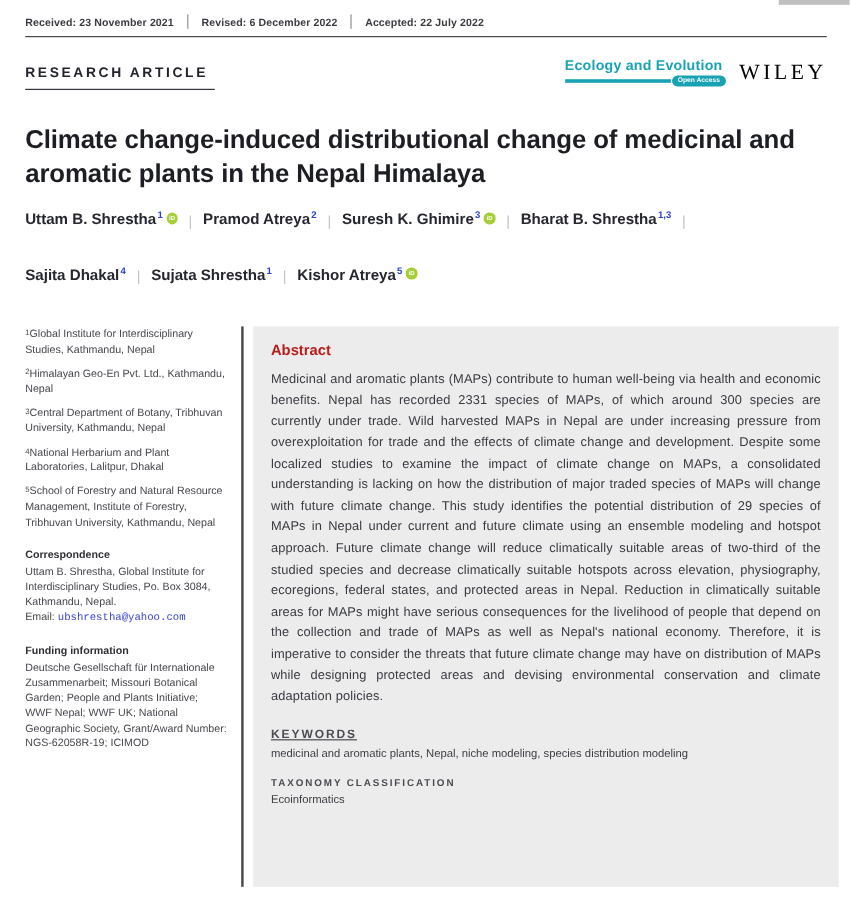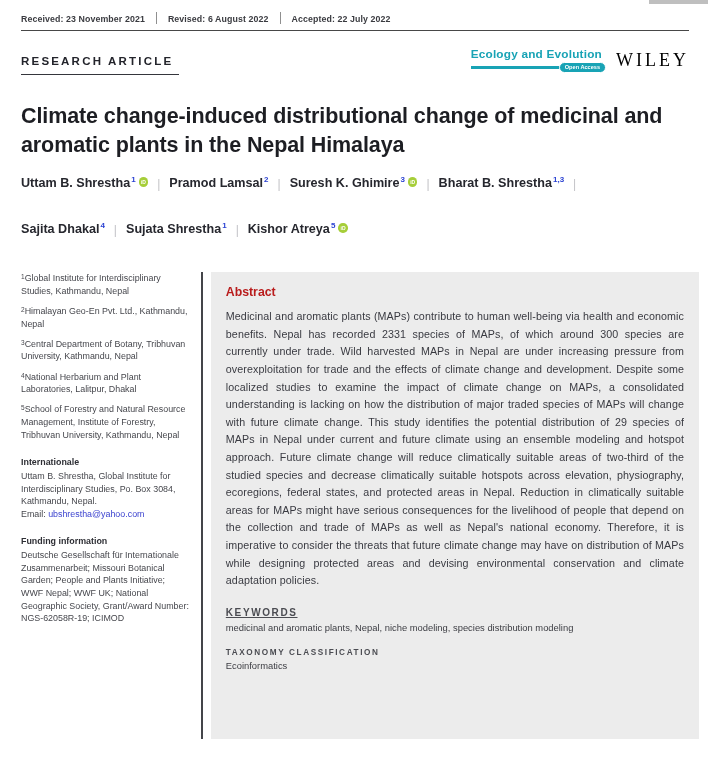--- a/index.html
+++ b/index.html
@@ -39,38 +39,38 @@
   .author-sep { color:#c3c3c7; font-size:12px; font-weight:400; margin:0 9px; position:relative; top:1px; }
   .flex-break { flex-basis:100%; height:0; }
 
   
   .main { display:flex; margin-top:36px; min-height:467px; width:678px; }
   .left-col { width:180px; padding-right:12px; font-size:8.9px; color:#46474d; line-height:1.42; }
   .col-divider { width:1.8px; background:#44454a; }
   .aff { margin-bottom:7.5px; }
   .aff-sup { font-size:6.5px; position:relative; top:-2px; }
   .side-heading { font-weight:700; color:#2e2f35; margin-top:15px; margin-bottom:1px; }
-  .email-link { color:#3c43cf; text-decoration:none; }
+  .email-link { color:#3c43cf; text-decoration:none;font-family:Liberation Mono, monospace; }
   .abstract-box { flex:1; margin-left:8px; background:#ececec; padding:13px 15px 12px 15px; }
   .abstract-heading { font-size:12.3px; font-weight:700; color:#b91c1c; margin-bottom:9px; }
   .abstract-body { font-size:10.7px; color:#393a41; line-height:1.645; text-align:justify; letter-spacing:.1px; }
   .kw-heading { margin-top:17px; font-size:10px; font-weight:700; letter-spacing:1.6px; color:#4b4c52;text-decoration:underline; }
   .kw-text { margin-top:4px; font-size:9.4px; color:#3c3d43; }
   .tax-heading { margin-top:15px; font-size:8.2px; font-weight:700; letter-spacing:1.6px; color:#4b4c52; }
   .tax-text { margin-top:3px; font-size:9.4px; color:#3c3d43; }
 </style>
 </head>
 <body>
 
 <div class="page">
   <div class="edge-artifact"></div>
 
   <div class="meta-row">
     <span class="meta-item sep">Received: 23 November 2021</span>
-    <span class="meta-item sep">Revised: 6 August 2022</span>
+    <span class="meta-item sep">Revised: 6 December 2022</span>
     <span class="meta-item">Accepted: 22 July 2022</span>
   </div>
 
 
   <div class="header-row">
     <span class="article-type">RESEARCH ARTICLE</span>
     <span class="journal-block">
       <span class="journal-logo">
         <span class="journal-name">Ecology and Evolution</span>
         <span class="journal-rule-row">
@@ -85,21 +85,21 @@
   <h1 class="paper-title">Climate change-induced distributional change of medicinal and aromatic plants in the Nepal Himalaya</h1>
 
   <div class="authors">
     <span class="author">
         <span class="author-name">Uttam B. Shrestha</span>
         <span class="author-sup">1</span>
         <span class="orcid-badge">iD</span>
       </span>
     <span class="author-sep">|</span>
     <span class="author">
-        <span class="author-name">Pramod Lamsal</span>
+        <span class="author-name">Pramod Atreya</span>
         <span class="author-sup">2</span>
       </span>
     <span class="author-sep">|</span>
     <span class="author">
         <span class="author-name">Suresh K. Ghimire</span>
         <span class="author-sup">3</span>
         <span class="orcid-badge">iD</span>
       </span>
     <span class="author-sep">|</span>
     <span class="author">
@@ -126,21 +126,21 @@
   </div>
 
   <div class="main">
     <div class="left-col">
       <div class="aff"><span class="aff-sup">1</span><span>Global Institute for Interdisciplinary Studies, Kathmandu, Nepal</span></div>
       <div class="aff"><span class="aff-sup">2</span><span>Himalayan Geo-En Pvt. Ltd., Kathmandu, Nepal</span></div>
       <div class="aff"><span class="aff-sup">3</span><span>Central Department of Botany, Tribhuvan University, Kathmandu, Nepal</span></div>
       <div class="aff"><span class="aff-sup">4</span><span>National Herbarium and Plant Laboratories, Lalitpur, Dhakal</span></div>
       <div class="aff"><span class="aff-sup">5</span><span>School of Forestry and Natural Resource Management, Institute of Forestry, Tribhuvan University, Kathmandu, Nepal</span></div>
 
-      <div class="side-heading">Internationale</div>
+      <div class="side-heading">Correspondence</div>
       <div>Uttam B. Shrestha, Global Institute for Interdisciplinary Studies, Po. Box 3084, Kathmandu, Nepal.</div>
       <div><span>Email: </span><a href="#" class="email-link">ubshrestha@yahoo.com</a></div>
 
       <div class="side-heading">Funding information</div>
       <div>Deutsche Gesellschaft für Internationale Zusammenarbeit; Missouri Botanical Garden; People and Plants Initiative; WWF Nepal; WWF UK; National Geographic Society, Grant/Award Number: NGS-62058R-19; ICIMOD</div>
     </div>
 
     <div class="col-divider"></div>
 
     <div class="abstract-box">

